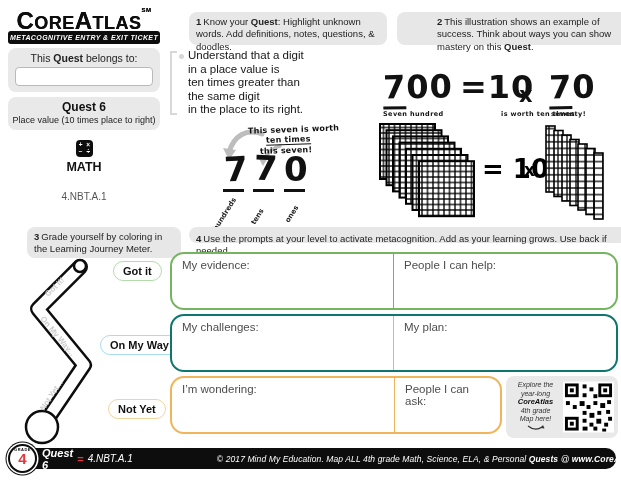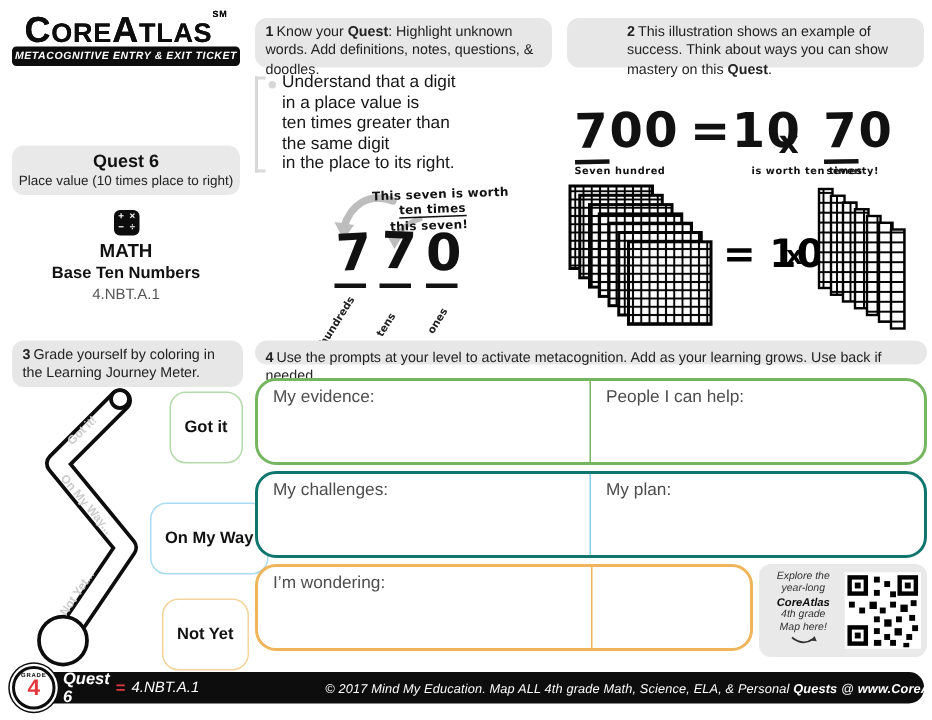--- a/index.html
+++ b/index.html
@@ -34,31 +34,31 @@
   .math-icon span { color:#fff; font-size:6.5px; font-weight:bold; line-height:6px;
     text-align:center; }
   .subj-name { position:absolute; left:8px; top:160px; width:152px; text-align:center;
     font-size:12.5px; font-weight:900; }
   .subj-topic { position:absolute; left:8px; top:176px; width:152px; text-align:center;
     font-size:11px; font-weight:900; }
   .subj-standard { position:absolute; left:8px; top:191px; width:152px; text-align:center;
     font-size:10px; color:#555; }
 
   .sec-header { position:absolute; background:#e7e7e7; border-radius:8px;
-    font-size:9.5px; line-height:1.3; color:#222; padding:4px 7px; }
+    font-size:9.5px; line-height:1.3; color:#222; padding:4px 7px;margin-left:19px; }
   .sec-num { font-weight:900; margin-right:2px; }
   #sec3-header { left:8px; top:227px; width:154px; height:31px; }
   #sec1-header { left:170px; top:12px; width:198px; height:33px; }
   #sec2-header { left:378px; top:12px; width:238px; height:33px;padding-left:40px; }
   #sec4-header { left:170px; top:227px; width:448px; height:16px; padding-top:6px; }
 
   
   #meter-svg { position:absolute; left:6px; top:253px; }
   .pill { position:absolute; background:#fff; border-radius:11px; text-align:center;
-    font-size:11px; font-weight:bold; color:#111; padding:17px 9px; }
+    font-size:11px; font-weight:bold; color:#111; padding:3px 9px; }
   #pill-gotit   { left:113px; top:261px; border:1.5px solid #b4dbab; }
   #pill-onmyway { left:100px; top:335px; border:1.5px solid #a9dcf2; }
   #pill-notyet  { left:108px; top:399px; border:1.5px solid #f3d49b; }
 
   
   .bracket { position:absolute; left:170px; top:51px; width:7px; height:64px;
     border-left:2px solid #d8d8d8; border-top:2px solid #d8d8d8; border-bottom:2px solid #d8d8d8; }
   .bullet { position:absolute; left:179px; top:54px; width:5px; height:5px;
     border-radius:50%; background:#d8d8d8; }
   .quote { position:absolute; left:188px; top:49px; width:180px; font-size:11.5px;
@@ -133,34 +133,37 @@
 </head>
 <body>
 
 <div id="page">
 
   <div class="logo">
     <span class="lg-big">C</span><span class="lg">ORE</span><span class="lg-big">A</span><span class="lg">TLAS</span><sup class="lg-mark">SM</sup>
   </div>
   <div class="banner">METACOGNITIVE ENTRY &amp; EXIT TICKET</div>
 
+  <div class="belongs-box">
+    <div class="belongs-label"><span>This </span><b>Quest</b><span> belongs to:</span></div>
+    <input class="belongs-input" type="text" style="">
+  </div>
 
   <div class="quest-box">
     <div class="quest-title">Quest 6</div>
     <div class="quest-subtitle">Place value (10 times place to right)</div>
   </div>
 
   <div class="math-icon">
     <span>+</span>
     <span>×</span>
     <span>−</span>
     <span>÷</span>
   </div>
   <div class="subj-name">MATH</div>
-  <div class="subj-topic">Base Ten Numbers</div>
   <div class="subj-standard">4.NBT.A.1</div>
 
   <div class="sec-header" id="sec3-header">
     <span class="sec-num">3</span><span>Grade yourself by coloring in the Learning Journey Meter.</span>
   </div>
 
   <svg id="meter-svg" width="164" height="192" viewBox="0 0 164 192">
     <g>
       <path d="M74 14 L32 56 L78 112 L36 174" stroke="#0d0d0d" stroke-width="16" stroke-linecap="round" stroke-linejoin="round" fill="none"></path>
       <path d="M74 14 L32 56 L78 112 L36 174" stroke="#ffffff" stroke-width="11" stroke-linecap="round" stroke-linejoin="round" fill="none"></path>
@@ -262,20 +265,21 @@
   <div class="prompt-box" id="box-green">
     <div class="cell cell-l"><span>My evidence:</span></div>
     <div class="cell cell-r"><span>People I can help:</span></div>
   </div>
   <div class="prompt-box" id="box-blue">
     <div class="cell cell-l"><span>My challenges:</span></div>
     <div class="cell cell-r"><span>My plan:</span></div>
   </div>
   <div class="prompt-box" id="box-orange">
     <div class="cell cell-l"><span>I’m wondering:</span></div>
+    <div class="cell cell-r"><span>People I can ask:</span></div>
   </div>
 
   <div class="explore-box">
     <div class="explore-text">
       <div>Explore the</div>
       <div>year-long</div>
       <div class="explore-logo">CoreAtlas</div>
       <div>4th grade</div>
       <div>Map here!</div>
       <svg width="18" height="7" viewBox="0 0 18 7">

